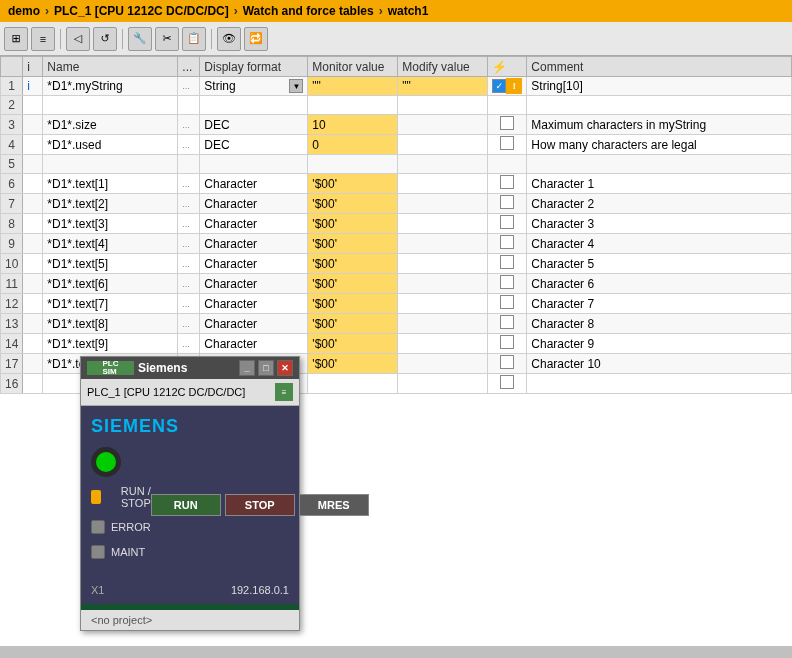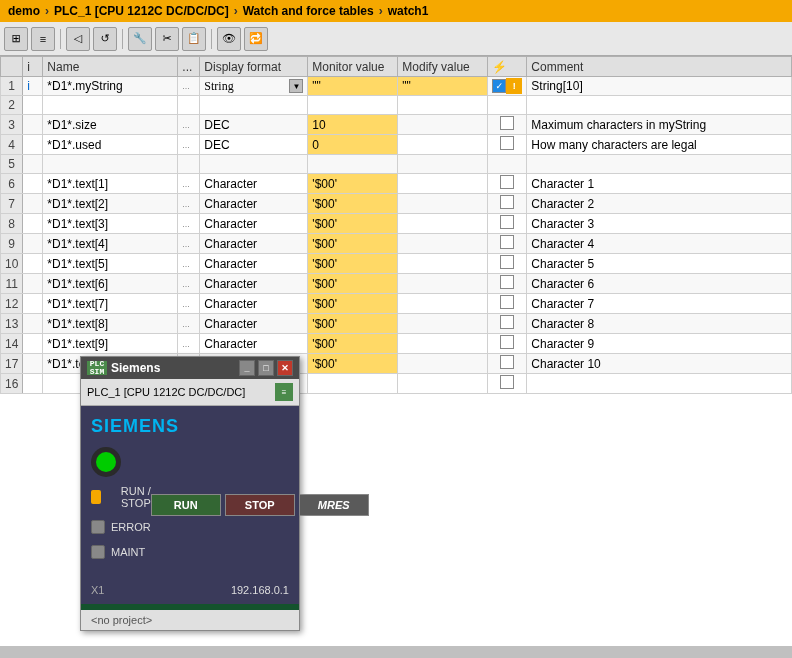--- a/index.html
+++ b/index.html
@@ -208,21 +208,21 @@
       background: #5a5a5a;
       border: 1px solid #888;
       color: white;
       font-size: 11px;
       font-weight: bold;
       cursor: pointer;
       display: flex; align-items: center; justify-content: center;
     }
     .status-btn.run { background: #336633; }
     .status-btn.stop { background: #663333; }
-    .status-btn.mres { background: #5a5a5a; font-style: italic; }
+    .status-btn.mres { background: #5a5a5a; }
 
     .led-row {
       display: flex; align-items: center; gap: 6px;
       margin: 3px 0;
     }
     .led {
       width: 14px; height: 14px;
       border-radius: 2px;
     }
     .led.orange { background: #f5a800; }
@@ -243,24 +243,23 @@
       font-size: 11px;
       color: #555;
       border-top: 6px solid #14532d;
     }
 
     .plc-sim-badge {
       background: #4a8a4a;
       color: white;
       font-size: 8px;
       font-weight: bold;
-      width: 20px; height: 14px;
+      width: 47px; height: 14px;
       display: flex; align-items: center; justify-content: center;
       line-height: 1;
-      font-family: Liberation Mono, monospace;
     }
   </style>
 </head>
 <body>
 
 <div class="title-bar">
   <span>demo</span>
   <span class="arrow">›</span>
   <span>PLC_1 [CPU 1212C DC/DC/DC]</span>
   <span class="arrow">›</span>
@@ -299,21 +298,21 @@
         <th>Comment</th>
       </tr>
     </thead>
     <tbody id="table-body">
     <tr>
           <td class="row-num-cell">1</td>
           <td style="color: rgb(0, 102, 204);">i</td>
           <td class="name-cell">*D1*.myString</td>
           <td style="color: rgb(136, 136, 136); font-size: 9px;">...</td>
           <td>
-            <div style="display: flex; align-items: center; justify-content: space-between; font-family: Liberation Serif, serif;">
+            <div style="display: flex; align-items: center; justify-content: space-between;">
               <span>String</span>
               <span class="dropdown-arrow">▼</span>
             </div>
           </td>
           <td class="monitor-value">""</td>
           <td class="monitor-value">""</td>
           <td style="text-align: center;"><div class="checkbox checked"></div><div class="warning-icon">!</div></td>
           <td>String[10]</td>
         </tr>
         <tr>

